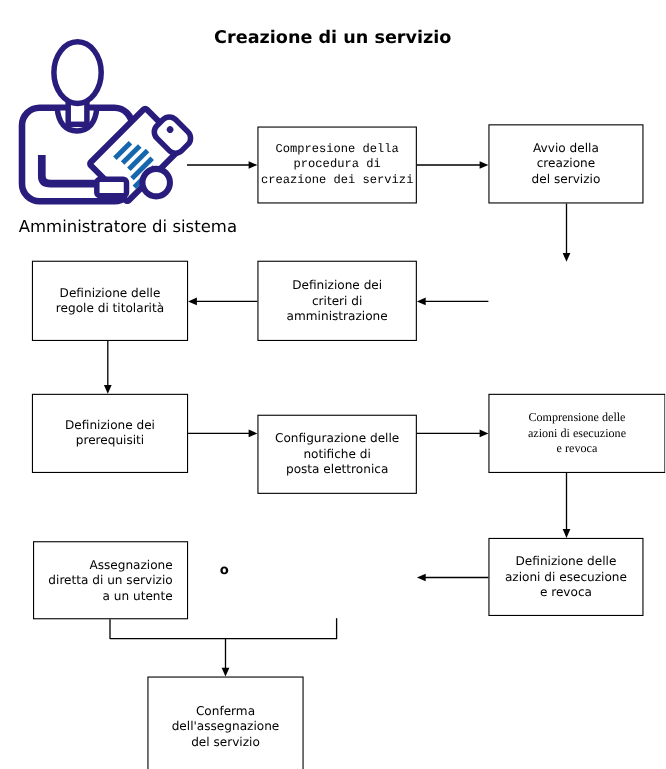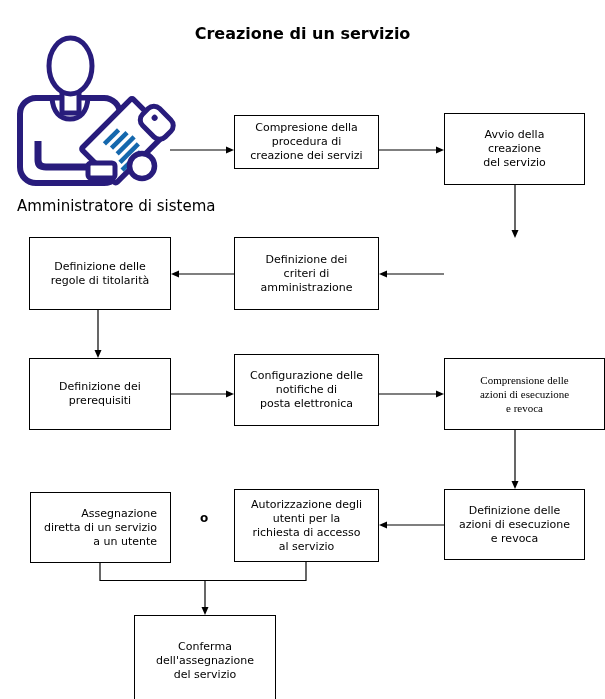--- a/index.html
+++ b/index.html
@@ -9,27 +9,27 @@
   }
   .title{
     position:absolute;top:24px;left:0;width:605px;text-align:center;
     font-size:16px;font-weight:bold;letter-spacing:0px;
   }
   .node{
     position:absolute;box-sizing:border-box;border:1px solid #000;background:#fff;
     display:flex;align-items:center;justify-content:center;text-align:center;
     font-size:11px;line-height:14px;white-space:pre-line;padding:2px;
   }
-  .b-a{left:234px;top:115px;width:145px;height:54px;}
+  .b-a{left:234px;top:115px;width:145px;height:70px;font-family:Liberation Mono, monospace;}
   .b-b{left:444px;top:113px;width:141px;height:72px;}
   .b-c{left:444px;top:238px;width:141px;height:72px;}
   .b-d{left:234px;top:237px;width:145px;height:73px;}
   .b-e{left:29px; top:237px;width:142px;height:73px;}
   .b-f{left:29px; top:358px;width:142px;height:72px;}
-  .b-g{left:234px;top:354px;width:145px;height:72px;align-items:center;}
+  .b-g{left:234px;top:377px;width:145px;height:72px;align-items:center;}
   .b-h{left:444px;top:358px;width:161px;height:72px;font-family:Liberation Serif, serif;}
   .b-i{left:444px;top:489px;width:141px;height:71px;}
   .b-k{left:234px;top:489px;width:145px;height:73px;}
   .b-j{left:30px; top:492px;width:141px;height:71px;text-align:right;}
   .b-l{left:134px;top:615px;width:142px;height:92px;}
   .actor-label{
     position:absolute;left:17px;top:197px;font-size:15px;white-space:nowrap;
   }
   .or-label{
     position:absolute;left:193px;top:511px;width:22px;text-align:center;
@@ -99,24 +99,20 @@
 posta elettronica</span></div>
   <div class="node b-h"><span>Comprensione delle
 azioni di esecuzione
 e revoca</span></div>
   <div class="node b-i"><span>Definizione delle
 azioni di esecuzione
 e revoca</span></div>
   <div class="node b-j"><span>Assegnazione
 diretta di un servizio
 a un utente</span></div>
-  <div class="node b-k"><span>Autorizzazione degli
-utenti per la
-richiesta di accesso
-al servizio</span></div>
   <div class="node b-l"><span>Conferma
 dell'assegnazione
 del servizio</span></div>
 
   <div class="or-label">o</div>
 
   <svg class="overlay" width="605" height="699" viewBox="0 0 605 699">
     <g>
       <line class="flow-line" x1="170" y1="150" x2="227" y2="150"></line>
       <polygon class="flow-head" points="234,150 226,146.5 226,153.5"></polygon>

